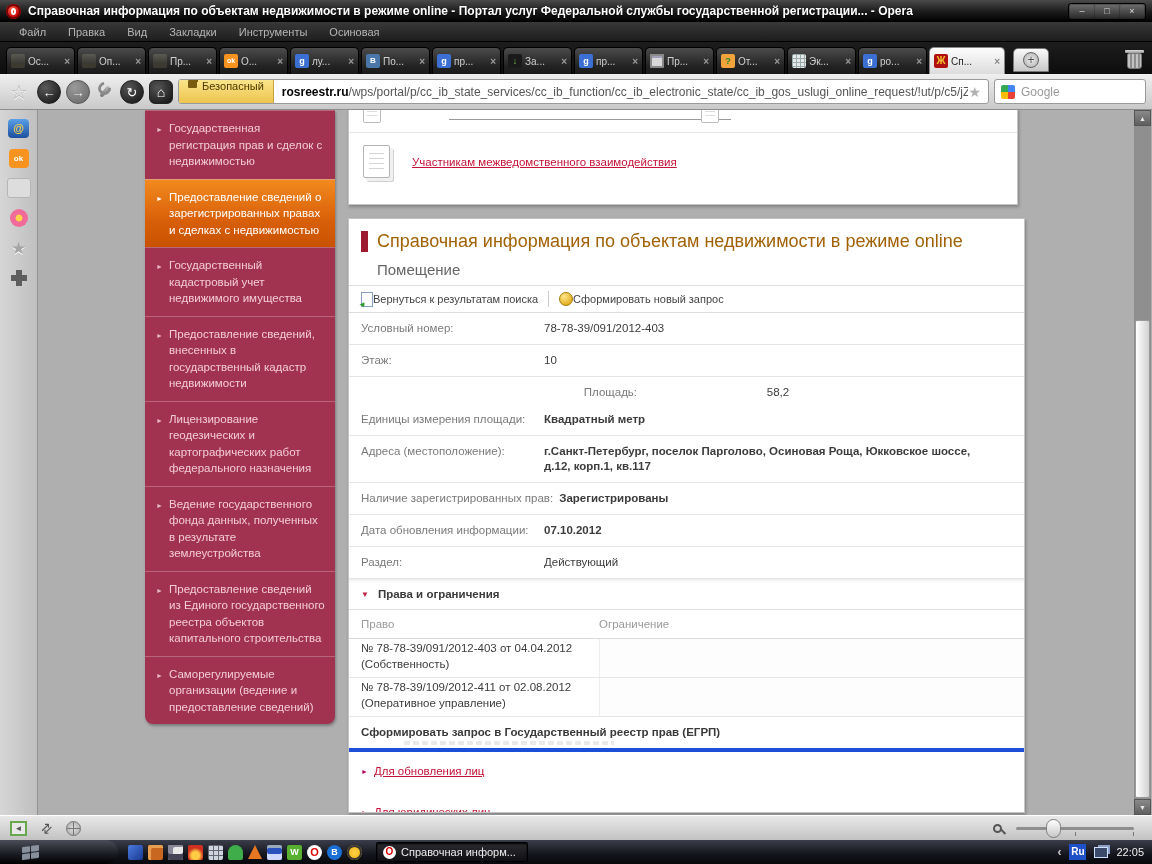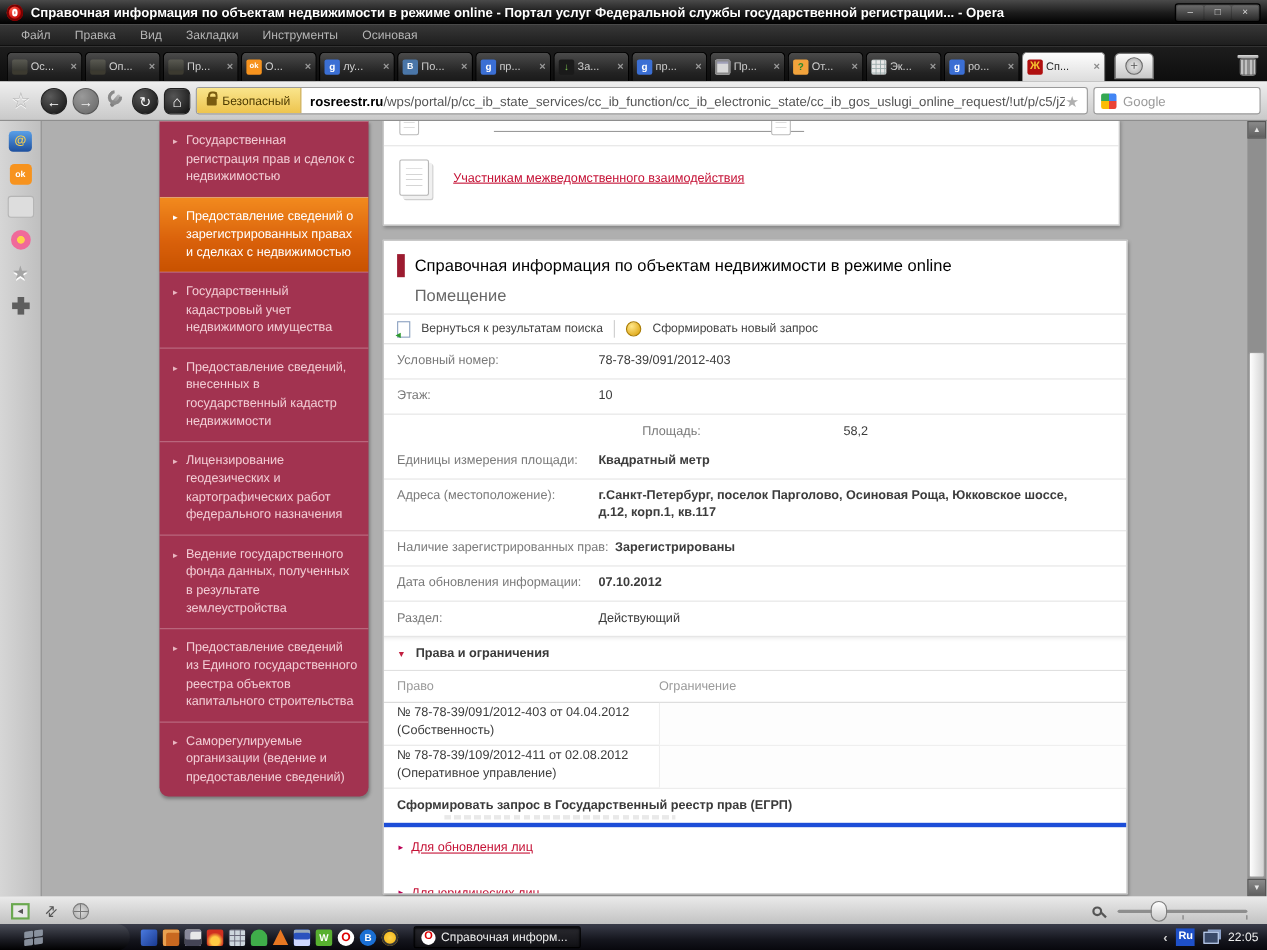--- a/index.html
+++ b/index.html
@@ -88,21 +88,21 @@
     border-radius:2px; }
   .nav-wrench::after { content:""; position:absolute; left:3px; top:2px; width:7px;
     height:7px; border:3px solid #8a8a8a; border-radius:50%;
     border-top-color:transparent; transform:rotate(40deg); }
   .nav-reload { background:radial-gradient(circle at 35% 30%, #555, #111); }
   .nav-home { background:radial-gradient(circle at 35% 30%, #555, #111);
     border-radius:6px; font-size:14px; }
   .url-field { flex:1; height:25px; background:#fff; border:1px solid #9a9a9a;
     border-radius:3px; display:flex; align-items:center; overflow:hidden; }
   .secure-badge { height:100%; background:linear-gradient(#fae58c,#edc44e);
-    border-right:1px solid #c7a23a; display:flex; align-items:center; gap:5px;
+    border-right:1px solid #c7a23a; display:flex; gap:5px;
     padding:0 9px; flex:0 0 auto; }
   .lock { width:9px; height:8px; background:#7a5c10; border-radius:1px; position:relative; }
   .lock::before { content:""; position:absolute; top:-5px; left:1px; width:5px; height:5px;
     border:2px solid #7a5c10; border-bottom:none; border-radius:4px 4px 0 0; }
   .secure-text { font-size:11px; color:#4c3a00; }
   .url-text { flex:1; font-size:12px; padding:0 8px; white-space:nowrap; overflow:hidden; }
   .url-host { color:#000; font-weight:bold; }
   .url-path { color:#555; }
   .url-star { color:#b0b0b0; font-size:14px; padding-right:7px; }
   .search-field { width:152px; height:25px; background:#fff; border:1px solid #9a9a9a;
@@ -166,25 +166,25 @@
     border-radius:2px; position:relative;
     box-shadow:3px 3px 0 #f0f0f0, 4px 4px 0 #cfcfcf; }
   .doc-icon::before { content:""; position:absolute; inset:7px 5px;
     background:repeating-linear-gradient(#d5d5d5 0 1px, transparent 1px 5px); }
   .red-link { color:#c51236; font-size:11.5px; text-decoration:underline; cursor:pointer; }
 
   .card2 { left:348px; top:108px; width:677px; height:595px; overflow:hidden; }
   .m-head { padding:12px 12px 0 12px; }
   .m-title-row { display:flex; align-items:center; gap:9px; }
   .red-bar { width:7px; height:21px; background:#9c1b30; flex:0 0 auto; }
-  .m-title { font-size:15px; color:#000000;text-align:center; }
+  .m-title { font-size:18px; color:#a16207;text-align:center; }
   .m-subtitle { font-size:15px; color:#666; margin:9px 0 7px 16px; }
   .toolbar { display:flex; align-items:center; gap:10px; padding:5px 12px;
     border-top:1px solid #ddd; border-bottom:1px solid #ddd; }
-  .tool-link { display:flex; align-items:center; gap:10px; font-size:11px; color:#444;
+  .tool-link { display:flex; align-items:center; gap:0; font-size:11px; color:#444;
     cursor:pointer; }
   .ret-icon { width:12px; height:15px; background:#fff; border:1px solid #8aa0c0;
     position:relative; }
   .ret-icon::after { content:"◄"; position:absolute; left:-4px; bottom:-3px;
     color:#2d9a2d; font-size:8px; }
   .req-icon { width:14px; height:14px; border-radius:50%;
     background:radial-gradient(circle at 35% 30%, #ffe78a, #d89b00);
     border:1px solid #a87a00; }
   .tool-sep { width:1px; height:16px; background:#ccc; }
 

